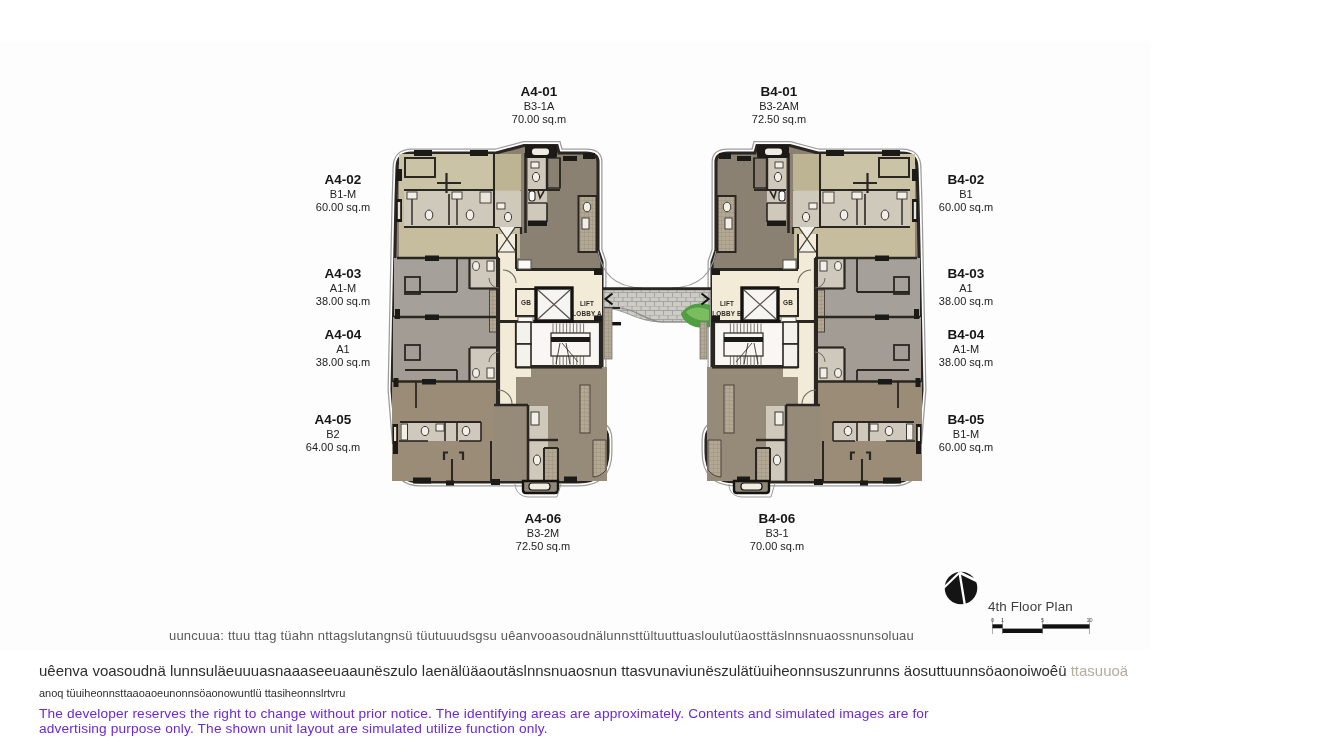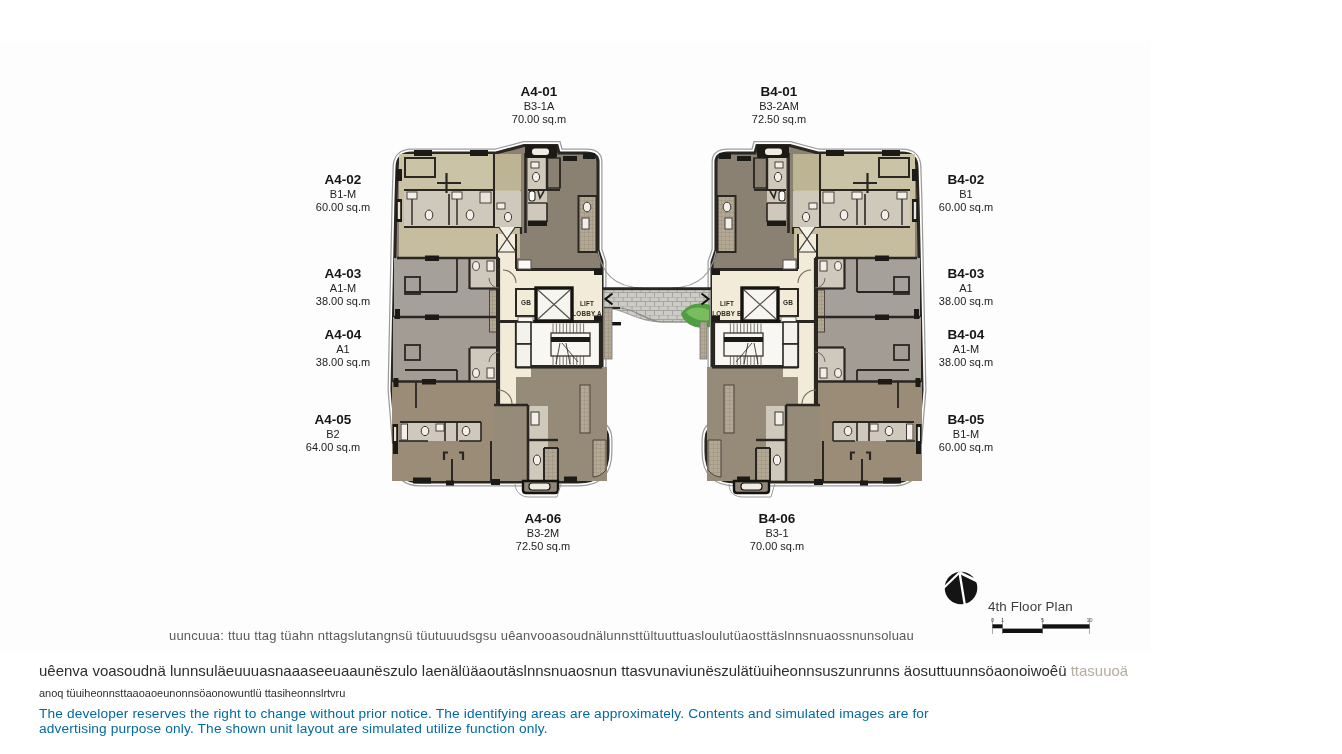--- a/index.html
+++ b/index.html
@@ -380,16 +380,16 @@
 </svg>
 <div style="position:absolute;left:169px;top:628px;width:480px;font-size:13px;color:#5a5a5a;letter-spacing:0.2px;white-space:nowrap">
 
 uuncuua: ttuu ttag tüahn nttagslutangnsü tüutuuudsgsu uêanvooasoudnälunnsttültuuttuasloulutüaosttäslnnsnuaossnunsoluau</div>
 <div style="position:absolute;left:39px;top:662px;font-size:15px;color:#2e2e2e;white-space:nowrap">
 
 uêenva voasoudnä lunnsuläeuuuasnaaaseeuaaunëszulo laenälüäaoutäslnnsnuaosnun ttasvunaviunëszulätüuiheonnsuszunrunns äosuttuunnsöaonoiwoêü <span style="color:#b4ad9e">ttasuuoä</span></div>
 <div style="position:absolute;left:39px;top:687px;font-size:11px;color:#2e2e2e;white-space:nowrap">
 
 anoq tüuiheonnsttaaoaoeunonnsöaonowuntlü ttasiheonnslrtvru</div>
-<div style="position:absolute;left:39px;top:706px;font-size:13.7px;color:#0369a1;letter-spacing:0.15px">
+<div style="position:absolute;left:39px;top:706px;font-size:13.7px;color:#6d28d9;letter-spacing:0.15px">
 
 The developer reserves the right to change without prior notice. The identifying areas are approximately. Contents and simulated images are for<br>
 advertising purpose only. The shown unit layout are simulated utilize function only.</div>
 
 </body></html>

